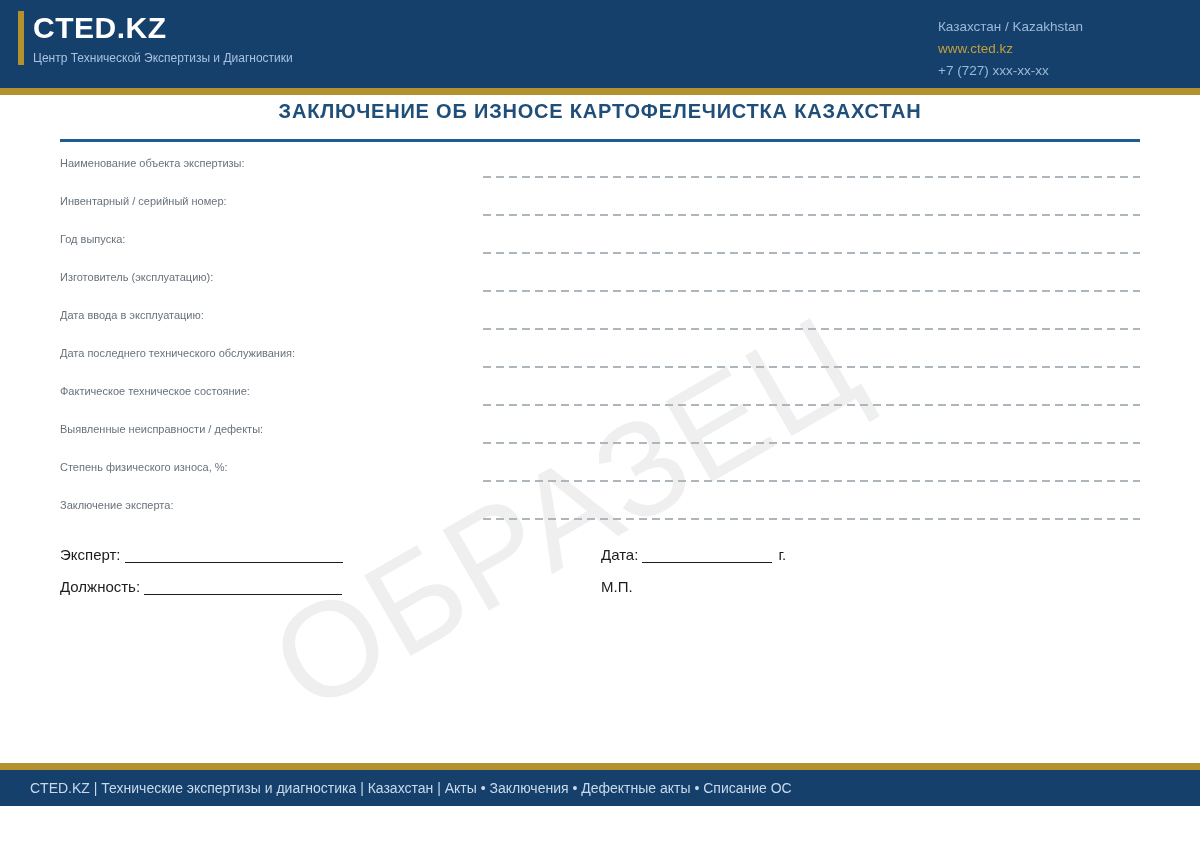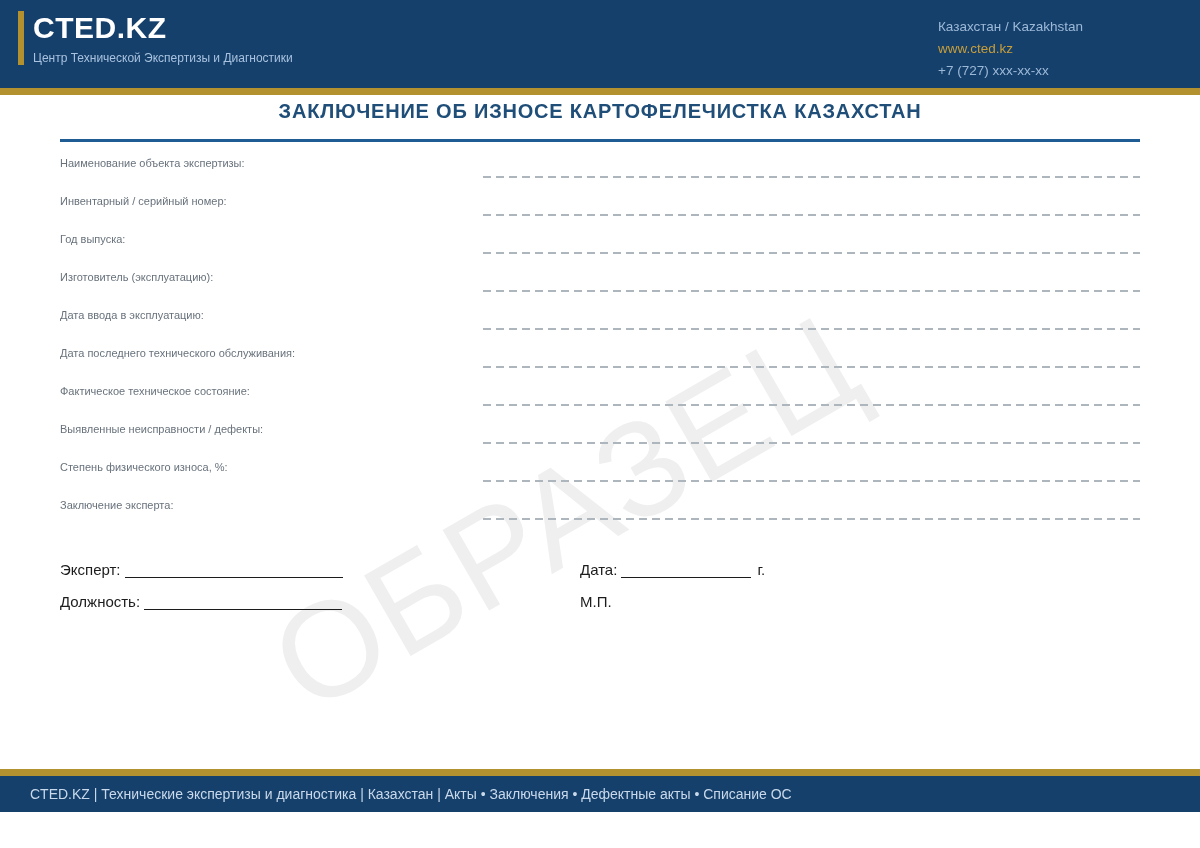--- a/index.html
+++ b/index.html
@@ -31,28 +31,28 @@
     color:#1f4e79; font-size:20px; font-weight:bold; letter-spacing:0.8px; line-height:24px; }
   .title-rule { position:relative; z-index:1; margin-top:16px; height:3px; background:#1f5c94; }
 
   .fields { position:relative; z-index:1; margin-top:10px; }
   .field-row { position:relative; height:38px; }
   .field-label { position:absolute; left:0; top:5px; color:#68727c; font-size:11px; }
   .field-line { position:absolute; left:423px; right:0; top:24px; height:2px;
     background:repeating-linear-gradient(90deg,#adb6bd 0 8px,transparent 8px 13px); }
 
   .sig-block { position:relative; z-index:1; margin-top:14px; color:#1c1c1c; font-size:15px; }
-  .sig-row { display:flex; height:32px; align-items:flex-end; }
+  .sig-row { display:flex; height:32px; align-items:flex-start;gap:21px; }
   .sig-left { width:520px; }
   .sig-line { display:inline-block; border-bottom:1.6px solid #1c1c1c; height:12px; margin-bottom:-3px; margin-left:4px; }
   .w218 { width:218px; } .w198 { width:198px; } .w130 { width:130px; }
   .sig-suffix { margin-left:6px; }
 
   
-  .footer { position:absolute; left:0; right:0; bottom:0;border-radius:17px; }
+  .footer { position:absolute; left:0; right:0; bottom:6px;border-radius:17px; }
   .footer-bar { height:36px; line-height:36px; background:#15406b; color:#c9d9eb;
     font-size:14px; padding-left:30px; white-space:nowrap; }
 </style>
 </head>
 <body>
 
 <div class="page">
 
   <header class="header">
     <div class="logo-block">

